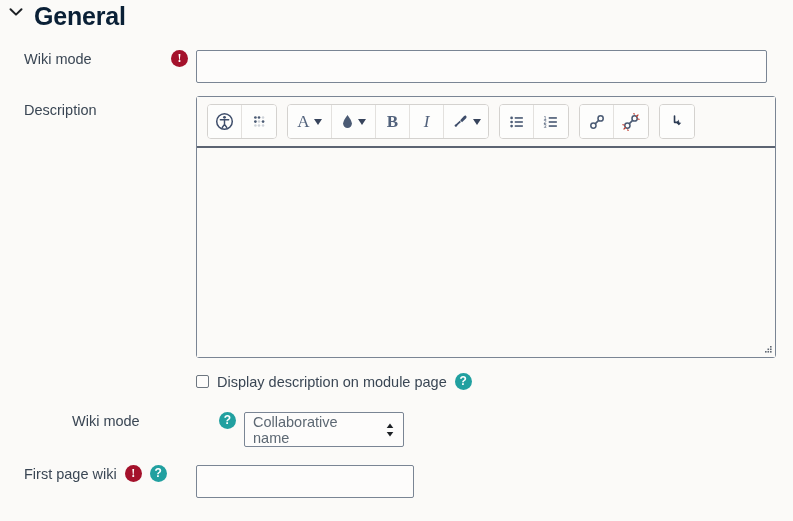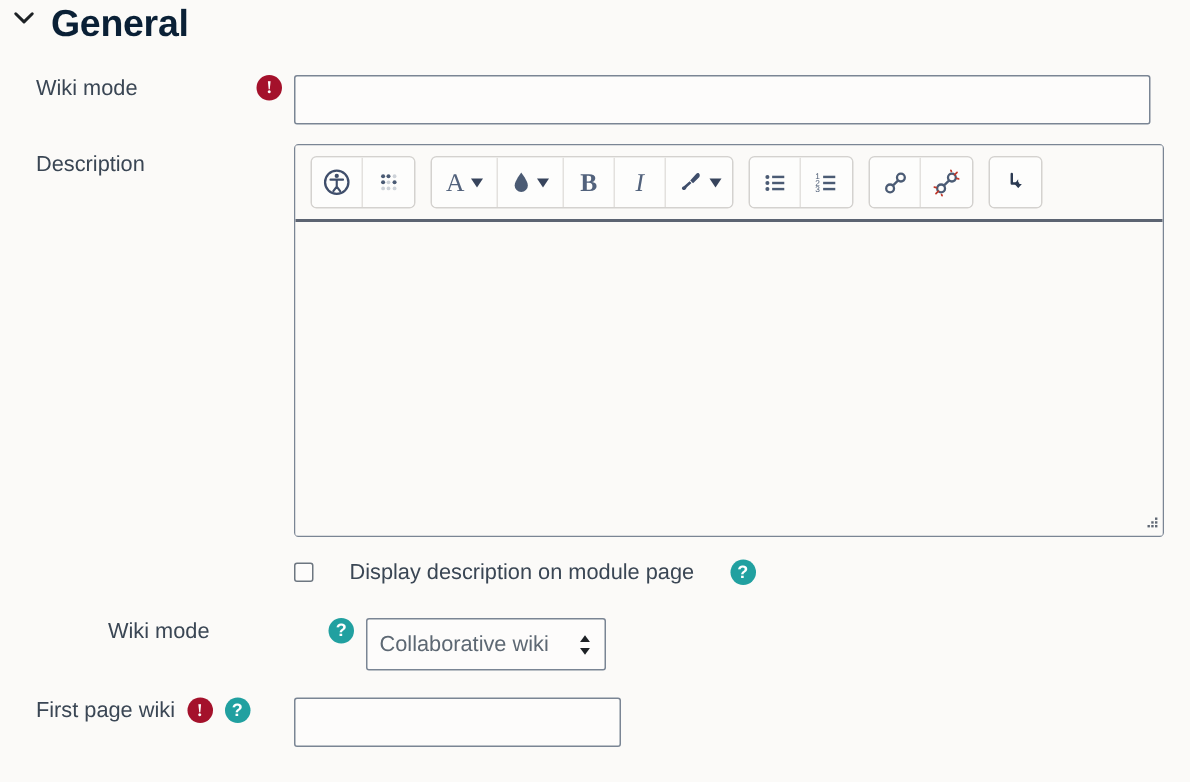--- a/index.html
+++ b/index.html
@@ -212,21 +212,21 @@
     bottom: 2px;
     width: 12px;
     height: 12px;
     color: #606873;
   }
 
   
   .checkbox-row {
     display: flex;
     align-items: center;
-    gap: 24px;
+    gap: 8px;
   }
   .checkbox {
     width: 13px;
     height: 13px;
     border: 1px solid #6d7680;
     border-radius: 2px;
     background: #fdfcfb;
     flex: none;
     cursor: pointer;
     box-sizing: border-box;
@@ -417,21 +417,21 @@
   </div>
 
   <div class="form-row" style="margin-top:22px;padding-left:48px;">
     <div class="label-col">
       <span class="label-text indent">Wiki mode</span>
       <span class="icon-spacer"></span>
       <span class="help-icon">?</span>
     </div>
     <div class="field-col">
       <div class="select-input">
-        <span>Collaborative wiki</span>
+        <span>Collaborative name</span>
         <span class="select-arrows">
           <svg viewBox="0 0 10 16" width="10" height="16" aria-hidden="true">
             <path d="M5 1.5 L8.3 6 H1.7 Z" fill="#1d2125"></path>
             <path d="M5 14.5 L1.7 10 H8.3 Z" fill="#1d2125"></path>
           </svg>
         </span>
       </div>
     </div>
   </div>
 

